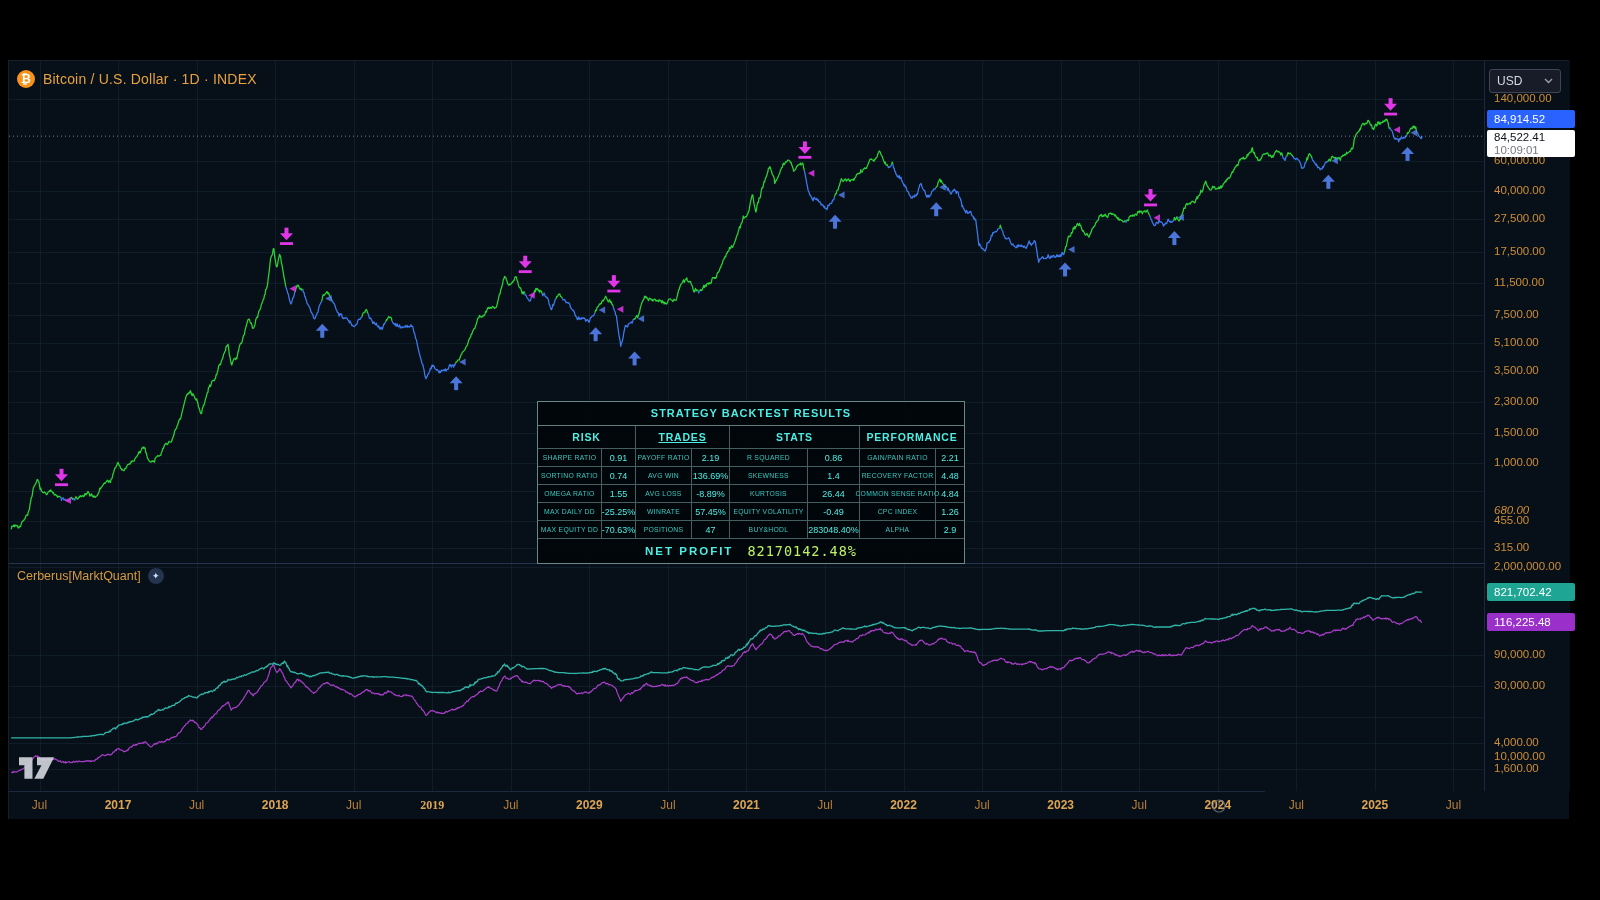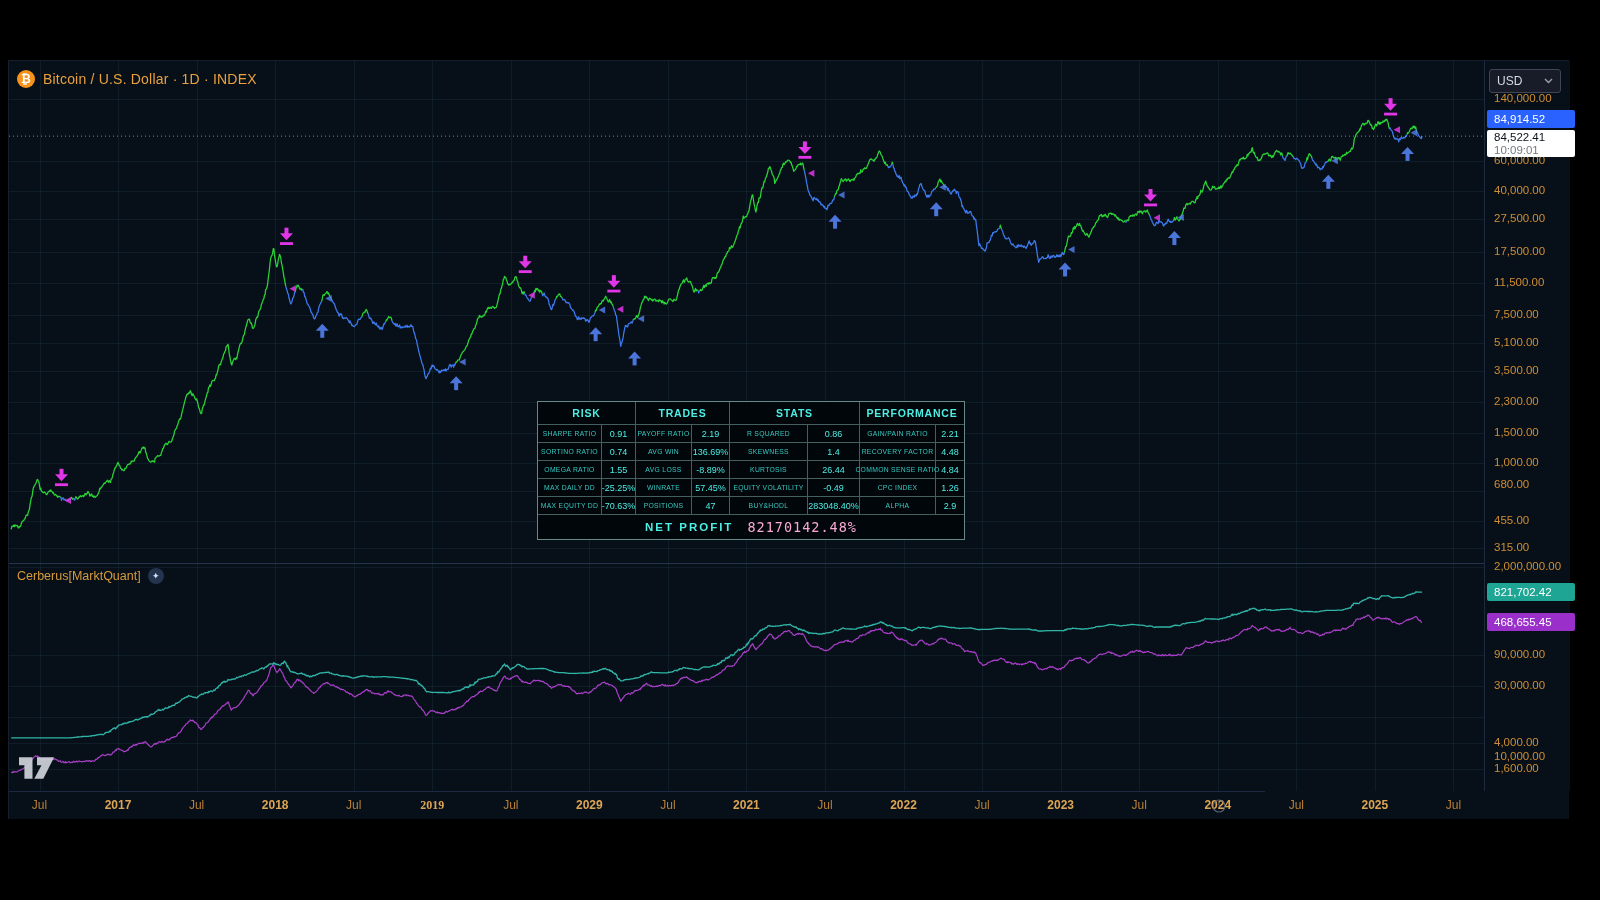--- a/index.html
+++ b/index.html
@@ -45,21 +45,21 @@
     color:#4deee4;border-bottom:1px solid rgba(170,225,218,.55);}
   .bt-grid{display:grid;grid-template-columns:64px 34px 56px 38px 78px 52px 76px 28px;}
   .bt-cell{border-right:1px solid rgba(150,205,198,.45);border-bottom:1px solid rgba(150,205,198,.45);
     display:flex;align-items:center;justify-content:center;white-space:nowrap;overflow:visible;}
   .bt-cell.colend{border-right:none;}
   .bt-group{height:22px;font-size:10.5px;font-weight:bold;letter-spacing:.8px;color:#4deee4;}
   .bt-lbl{height:17px;font-size:6.8px;letter-spacing:.3px;color:#39c9c2;text-transform:uppercase;}
   .bt-val{height:17px;font-size:9px;color:#4deee4;}
   .bt-net{height:24px;display:flex;align-items:center;justify-content:center;gap:14px;}
   .bt-net .nl{font-size:11.5px;font-weight:bold;letter-spacing:2px;color:#4deee4;}
-  .bt-net .nv{font-size:13.5px;letter-spacing:1px;color:#f9a8d4;font-family:"DejaVu Sans Mono",monospace;}
+  .bt-net .nv{font-size:13.5px;letter-spacing:1px;color:#bef264;font-family:"DejaVu Sans Mono",monospace;}
   .tv-logo{position:absolute;left:10px;top:694px;z-index:6;opacity:.92;cursor:pointer;}
 </style>
 </head>
 <body>
 
 <div class="stage">
   <div class="chart-window">
 
     <svg id="plot" width="1475" height="730" viewBox="0 0 1475 730">
         <defs>
@@ -279,34 +279,34 @@
         <svg width="9" height="6" viewBox="0 0 9 6">
           <path d="M1 1 L4.5 4.5 L8 1" stroke="#9aa0ab" stroke-width="1.4" fill="none"></path>
         </svg>
       </div>
       <div class="badge blue" id="badgeBlue" style="top: 49.1472px;">84,914.52</div>
       <div class="badge white" id="badgeWhite" style="top: 69.1472px;">
         <div class="px">84,522.41</div>
         <div class="cd">10:09:01</div>
       </div>
       <div class="badge teal" id="badgeTeal" style="top: 522.186px;">821,702.42</div>
-      <div class="badge purple" id="badgePurple" style="top: 552.364px;">468,655.45</div>
+      <div class="badge purple" id="badgePurple" style="top: 552.364px;">116,225.48</div>
     <div class="axis-label" style="top: 30.9783px;">140,000.00</div>
         <div class="axis-label" style="top: 93.3871px;">60,000.00</div>
         <div class="axis-label" style="top: 123.252px;">40,000.00</div>
         <div class="axis-label" style="top: 150.851px;">27,500.00</div>
         <div class="axis-label" style="top: 184.142px;">17,500.00</div>
         <div class="axis-label" style="top: 215.067px;">11,500.00</div>
         <div class="axis-label" style="top: 246.551px;">7,500.00</div>
         <div class="axis-label" style="top: 274.958px;">5,100.00</div>
         <div class="axis-label" style="top: 302.688px;">3,500.00</div>
         <div class="axis-label" style="top: 333.613px;">2,300.00</div>
         <div class="axis-label" style="top: 365.097px;">1,500.00</div>
         <div class="axis-label" style="top: 394.962px;">1,000.00</div>
-        <div class="axis-label" style="top: 417px;">680.00</div>
+        <div class="axis-label" style="top: 443px; font-style: italic;">680.00</div>
         <div class="axis-label" style="top: 452.963px;">455.00</div>
         <div class="axis-label" style="top: 480.048px;">315.00</div>
         <div class="axis-label" style="top: 498.998px;">2,000,000.00</div>
         <div class="axis-label" style="top: 586.809px;">90,000.00</div>
         <div class="axis-label" style="top: 617.917px;">30,000.00</div>
         <div class="axis-label" style="top: 665px; margin-top: 24px;">10,000.00</div>
         <div class="axis-label" style="top: 674.971px;">4,000.00</div>
         <div class="axis-label" style="top: 700.917px;">1,600.00</div>
       </div>
 
@@ -330,23 +330,24 @@
         <div class="t-label" style="left: 973.1px;">Jul</div>
         <div class="t-label year" style="left: 1051.65px;">2023</div>
         <div class="t-label" style="left: 1130.2px;">Jul</div>
         <div class="t-label year" style="left: 1208.75px;">2024</div>
         <div class="t-label" style="left: 1287.3px;">Jul</div>
         <div class="t-label year" style="left: 1365.85px;">2025</div>
         <div class="t-label" style="left: 1444.4px;">Jul</div>
       </div>
 
     <div class="backtest-table">
+      <div class="bt-title">STRATEGY BACKTEST RESULTS</div>
       <div class="bt-grid" id="btGrid">
           <div class="bt-cell bt-group" style="grid-column: span 2;">RISK</div>
-          <div class="bt-cell bt-group" style="grid-column: span 2;">TRADES</div>
+          <div class="bt-cell bt-group" style="grid-column: span 2; text-decoration: underline;">TRADES</div>
           <div class="bt-cell bt-group" style="grid-column: span 2;">STATS</div>
           <div class="bt-cell bt-group colend" style="grid-column: span 2;">PERFORMANCE</div>
           <div class="bt-cell bt-lbl">SHARPE RATIO</div>
           <div class="bt-cell bt-val">0.91</div>
           <div class="bt-cell bt-lbl">PAYOFF RATIO</div>
           <div class="bt-cell bt-val">2.19</div>
           <div class="bt-cell bt-lbl">R SQUARED</div>
           <div class="bt-cell bt-val">0.86</div>
           <div class="bt-cell bt-lbl">GAIN/PAIN RATIO</div>
           <div class="bt-cell bt-val colend">2.21</div>

